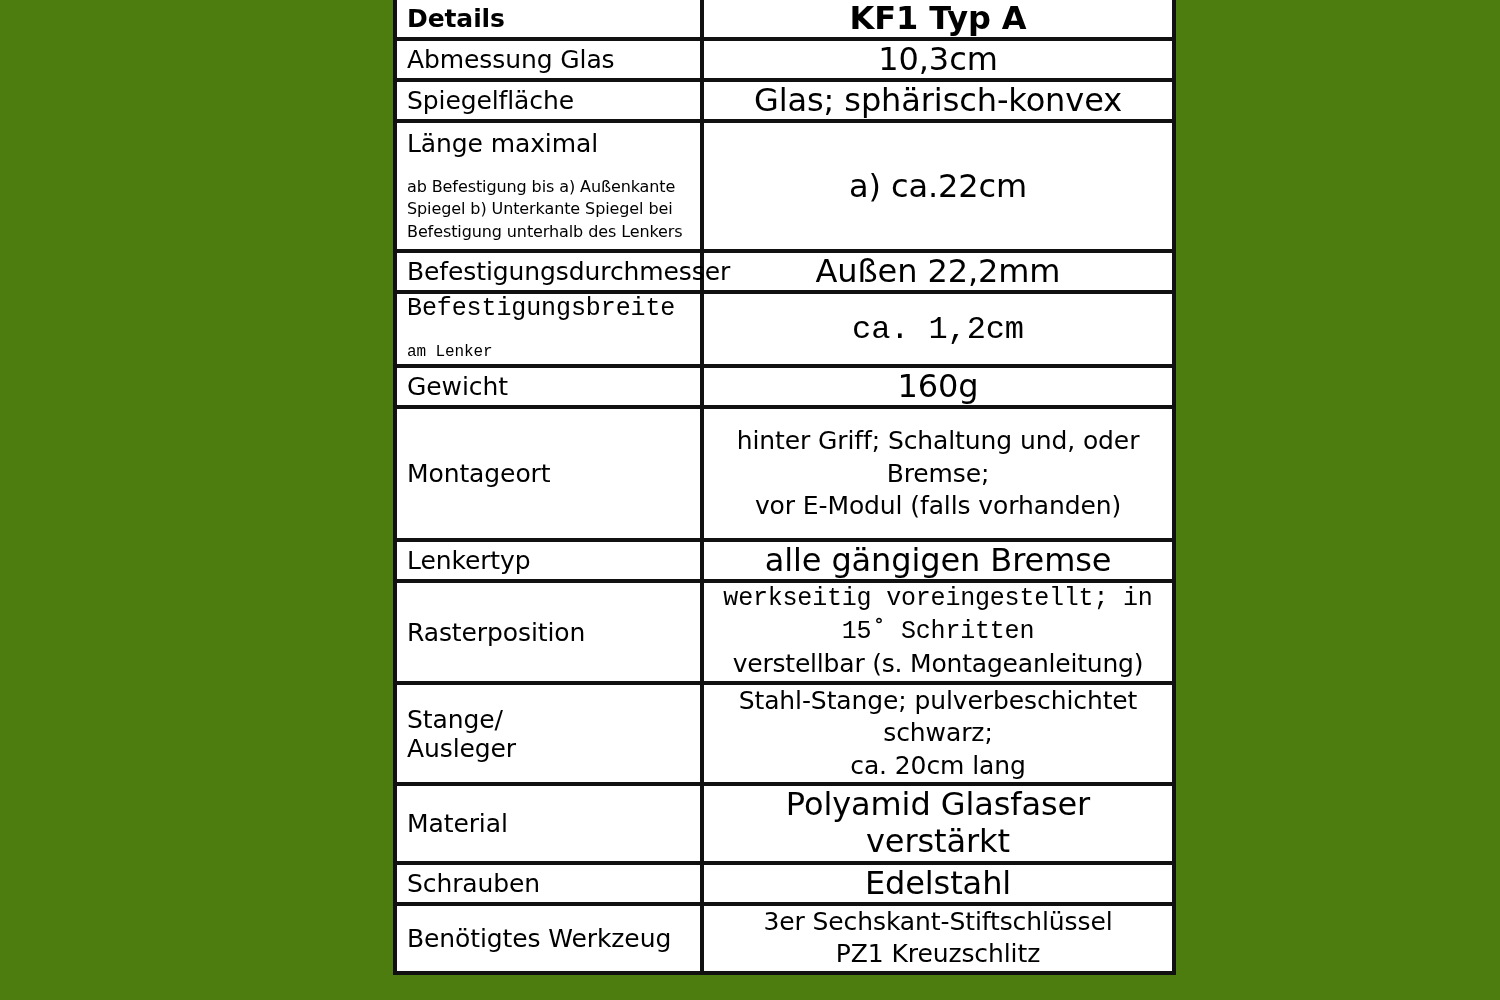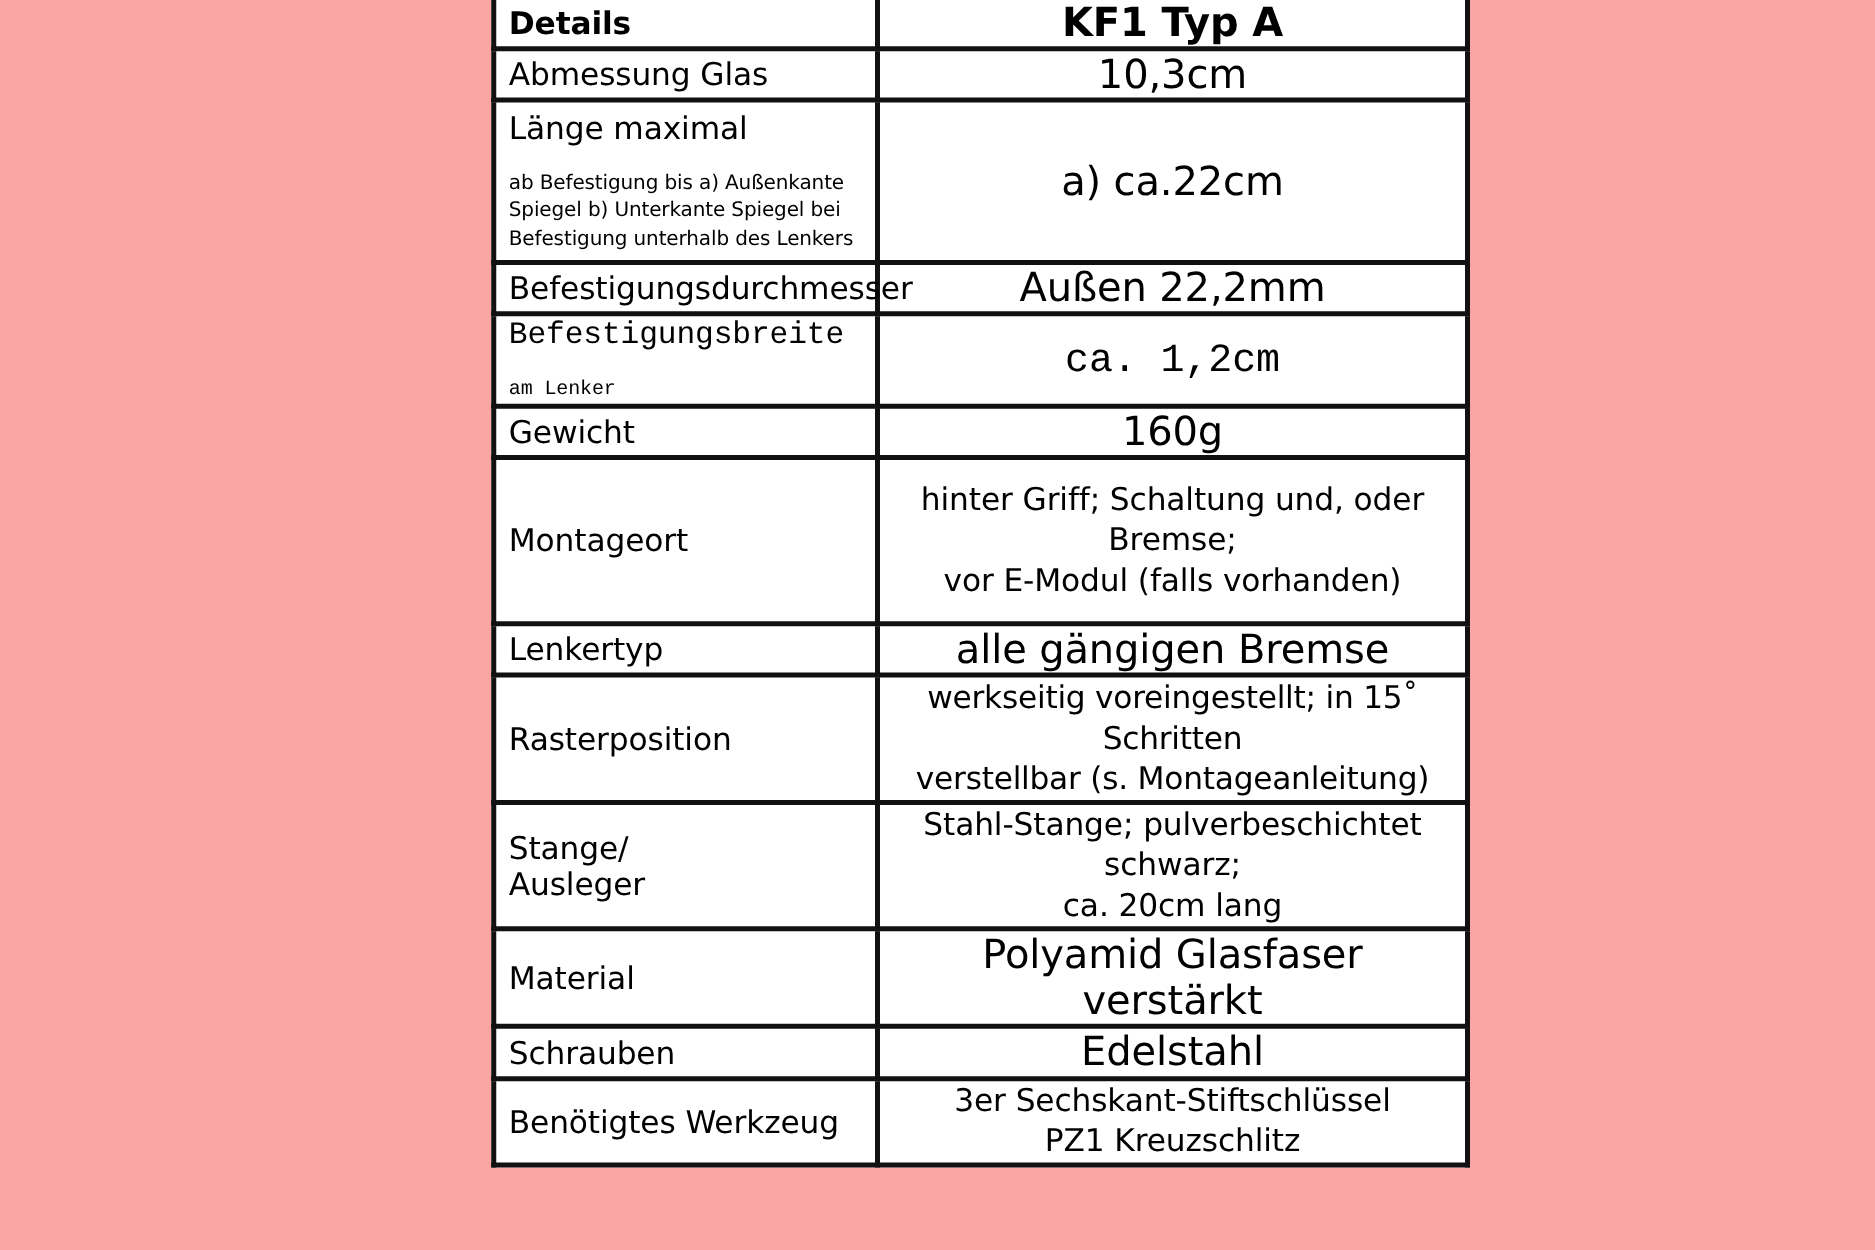--- a/index.html
+++ b/index.html
@@ -14,21 +14,21 @@
     overflow: hidden;
     font-family: "DejaVu Sans", "Liberation Sans", sans-serif;
     color: #000000;
     -webkit-font-smoothing: none;
   }
 
   .page {
     position: relative;
     width: 1500px;
     height: 1000px;
-    background: #fca5a5;
+    background: #4d7c0f;
   }
 
   
   .spec-table {
     position: absolute;
     left: 393px;
     top: -4px;
     width: 779px;
     border-collapse: collapse;
     table-layout: fixed;
@@ -100,21 +100,21 @@
   tr.r-montageseite td { height: 51px; }
   tr.r-lenkertyp td    { height: 26px; }
   tr.r-schwenk td      { height: 88px; }
   tr.r-raster td       { height: 88px; }
   tr.r-stange td       { height: 88px; }
   tr.r-material td     { height: 26px; }
   tr.r-schrauben td    { height: 26px; }
   tr.r-werkzeug td     { height: 58px; }
 
   
-  .raster-line-1 { letter-spacing: -0.2px; }
+  .raster-line-1 { letter-spacing: -0.2px; font-family: Liberation Mono, monospace; }
   .raster-line-2 { letter-spacing: -0.2px; }
 </style>
 </head>
 <body>
 
 <div class="page">
 
   <table class="spec-table">
     <colgroup>
       <col class="c-label">
@@ -133,20 +133,28 @@
 
       <tr class="r-abmessung">
         <td class="label-cell">
           <span class="lbl-main">Abmessung Glas</span>
         </td>
         <td class="value-cell">
           <span class="val-main">10,3cm</span>
         </td>
       </tr>
 
+      <tr class="r-spiegel">
+        <td class="label-cell">
+          <span class="lbl-main">Spiegelfläche</span>
+        </td>
+        <td class="value-cell">
+          <span class="val-main">Glas; sphärisch-konvex</span>
+        </td>
+      </tr>
 
       <tr class="r-laenge">
         <td class="label-cell">
           <span class="lbl-main">Länge maximal</span>
           <span class="lbl-sub">ab Befestigung bis a) Außenkante Spiegel b) Unterkante  Spiegel  bei Befestigung unterhalb des Lenkers</span>
         </td>
         <td class="value-cell">
           <span class="val-main">a) ca.22cm</span>
         </td>
       </tr>

